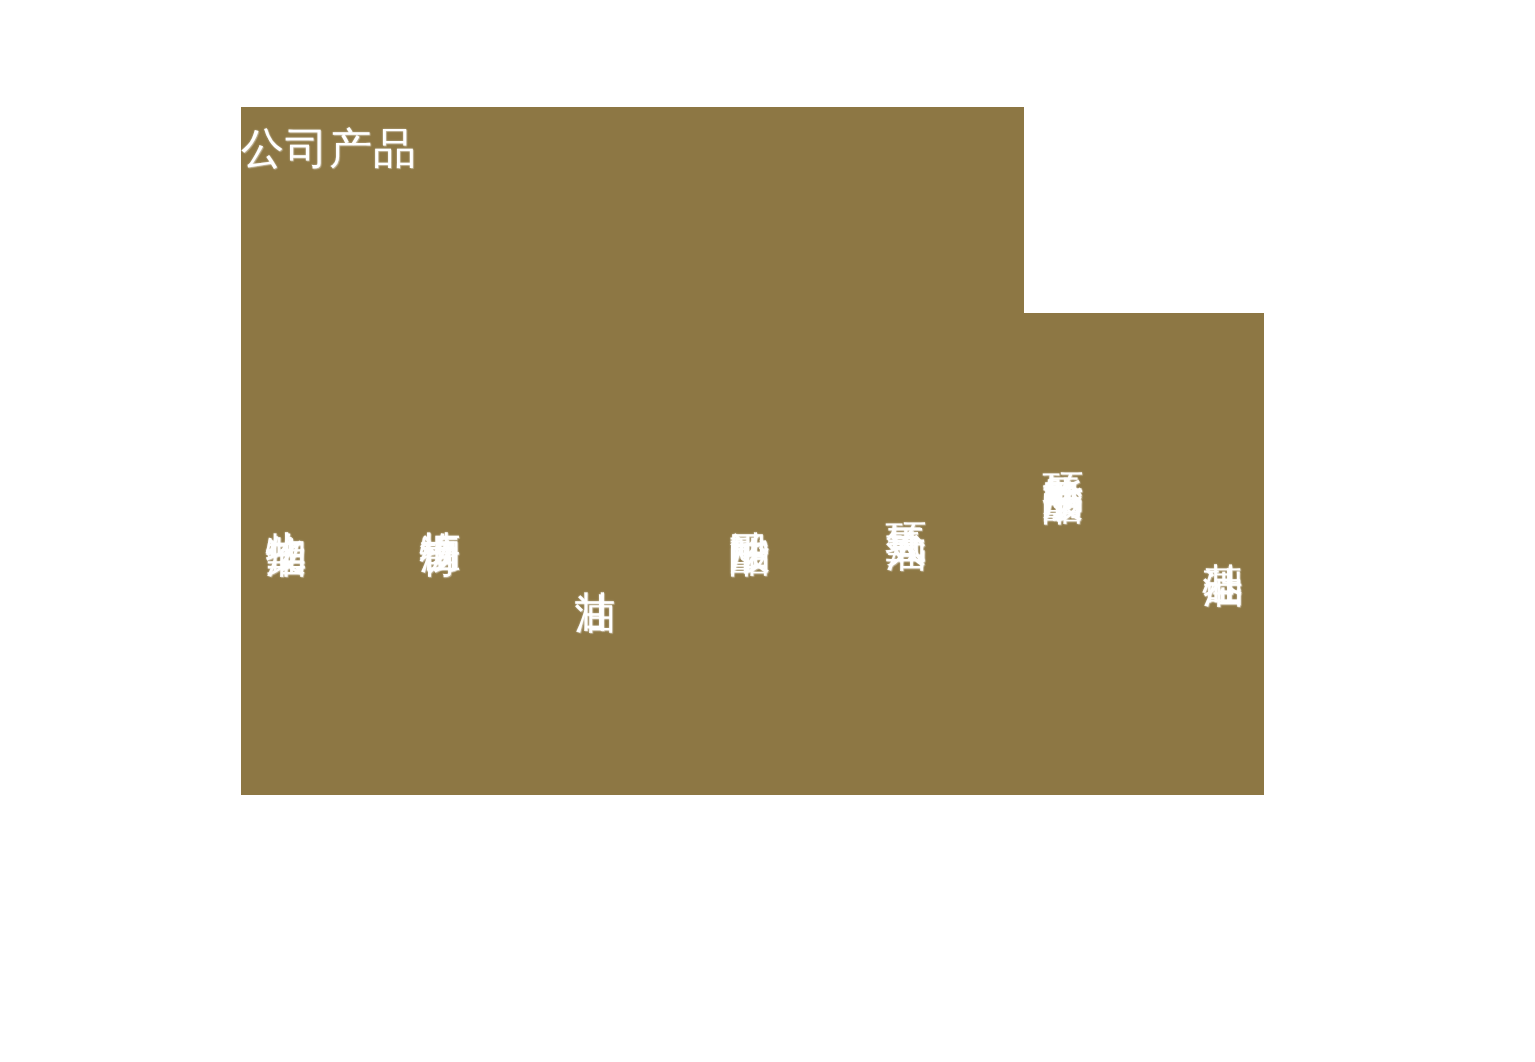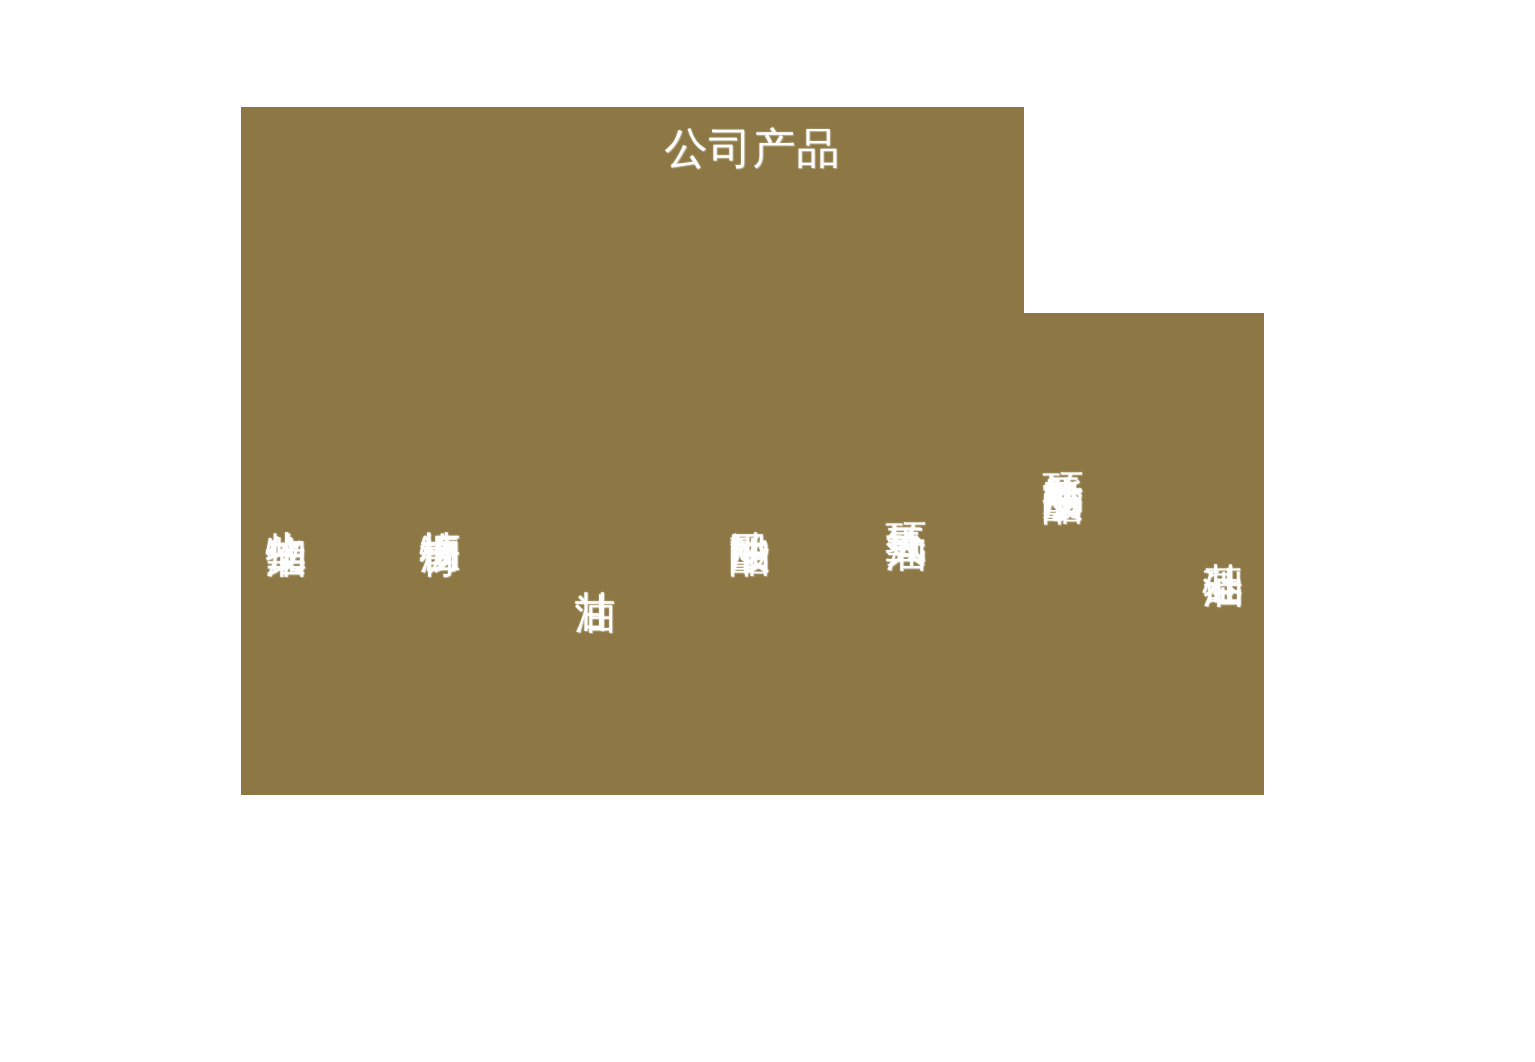--- a/index.html
+++ b/index.html
@@ -43,21 +43,21 @@
     width: 241px;
     height: 482px;
   }
 
   
   #chart-title {
     position: absolute;
     left: 241px;
     top: 122px;
     width: 1023px;
-    text-align: center;
+    text-align: left;
     color: #ffffff;
     font-size: 43px;
     line-height: 52px;
     letter-spacing: 1px;
     font-weight: 400;
     text-shadow: 0 0 2px rgba(255,255,255,0.55),
                  1px 1px 1px rgba(255,255,255,0.35);
     white-space: nowrap;
     z-index: 5;
   }

